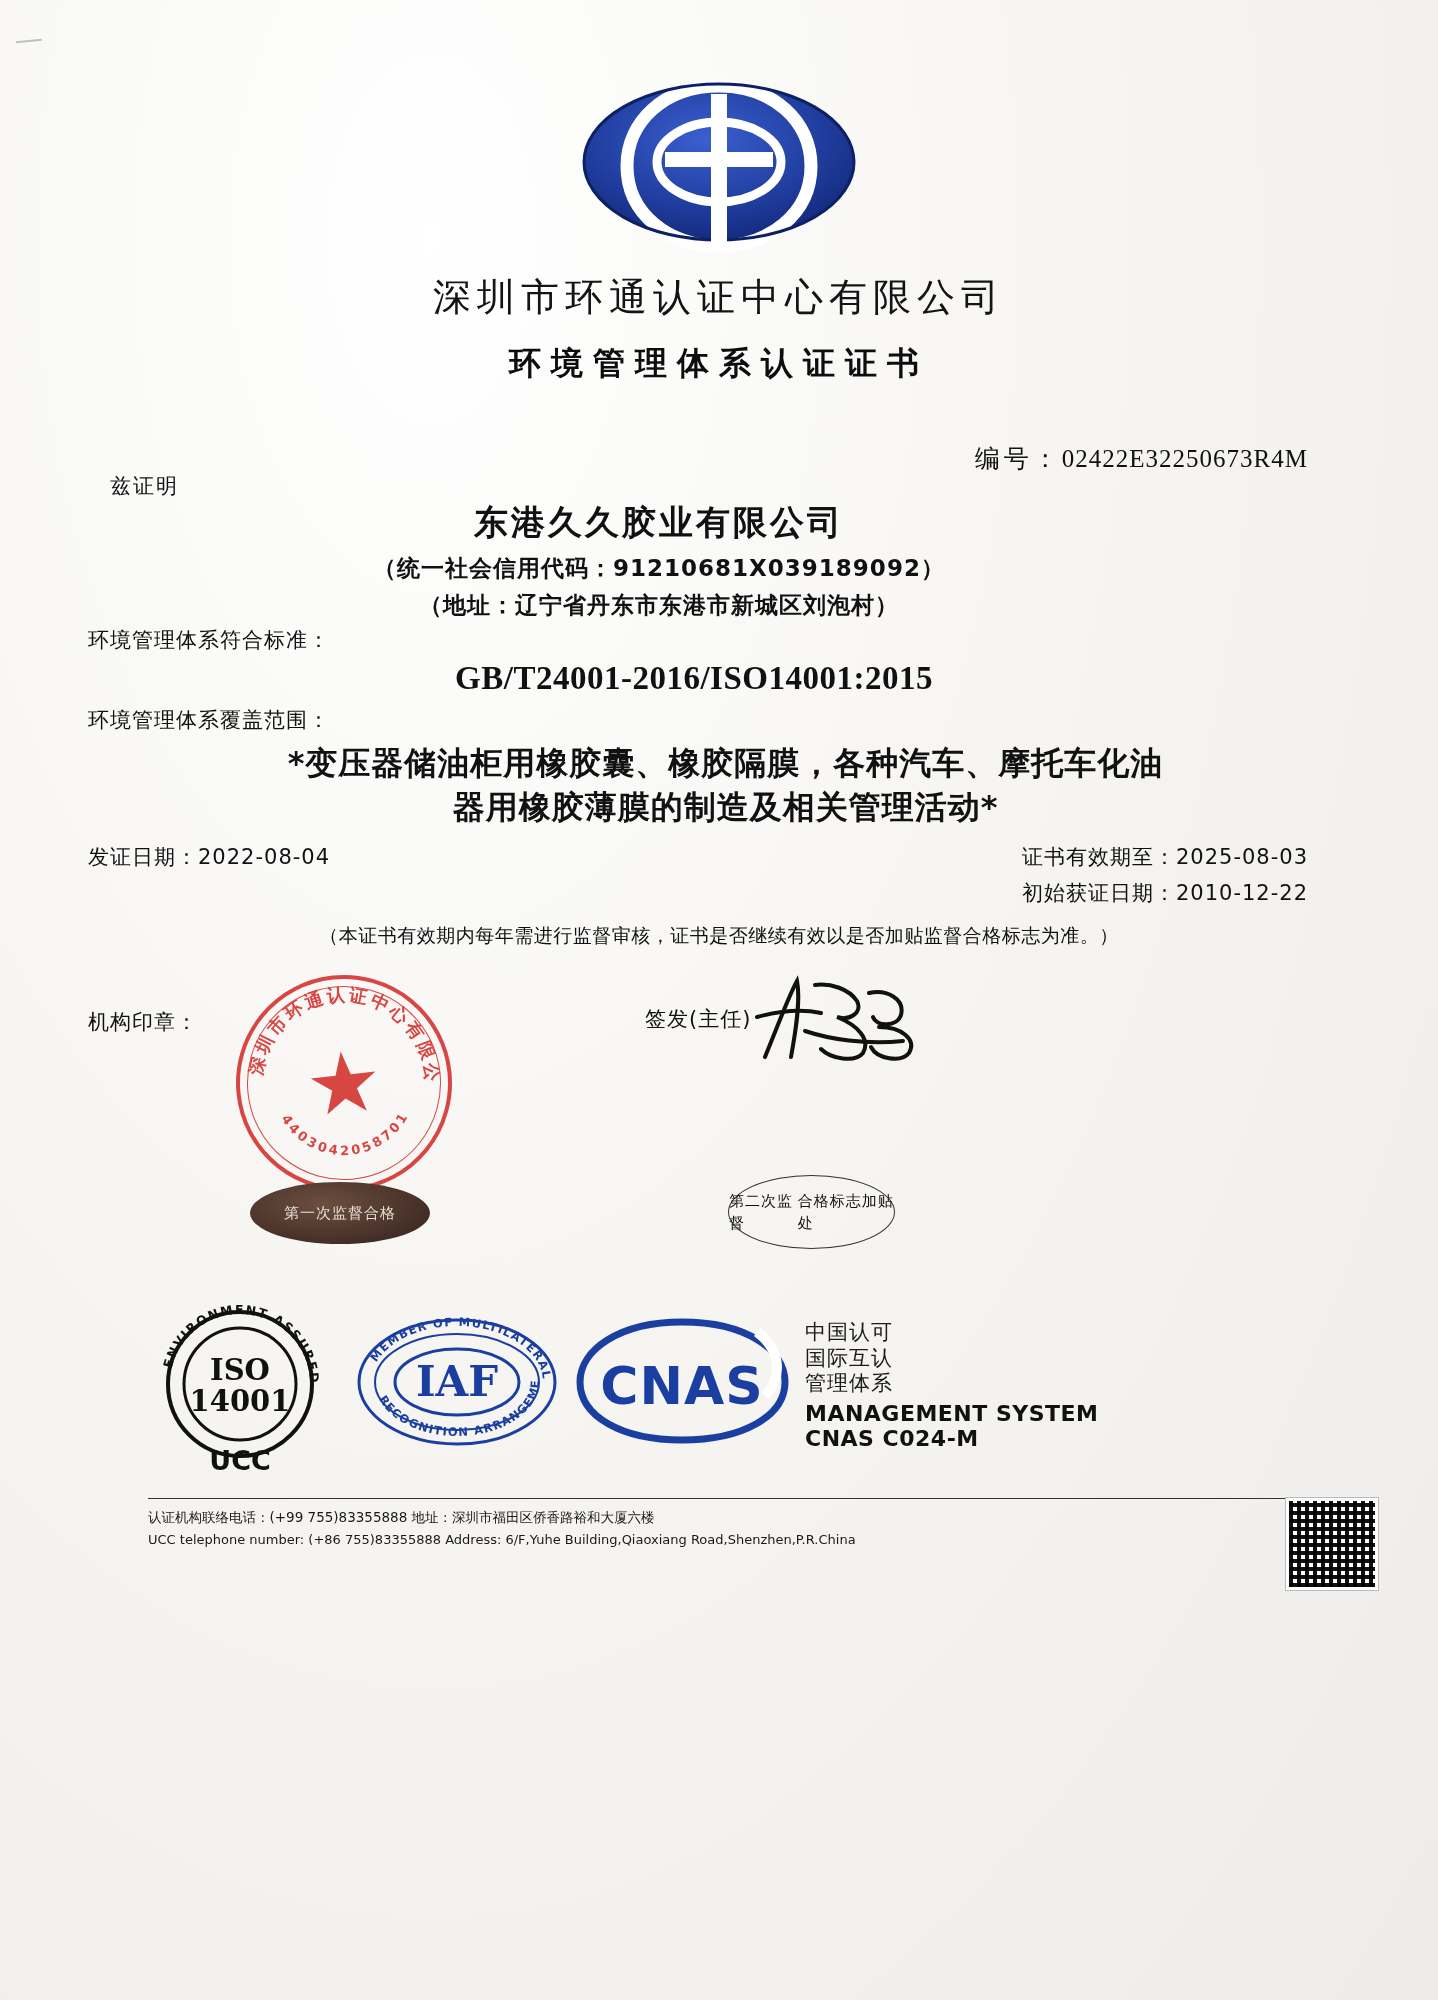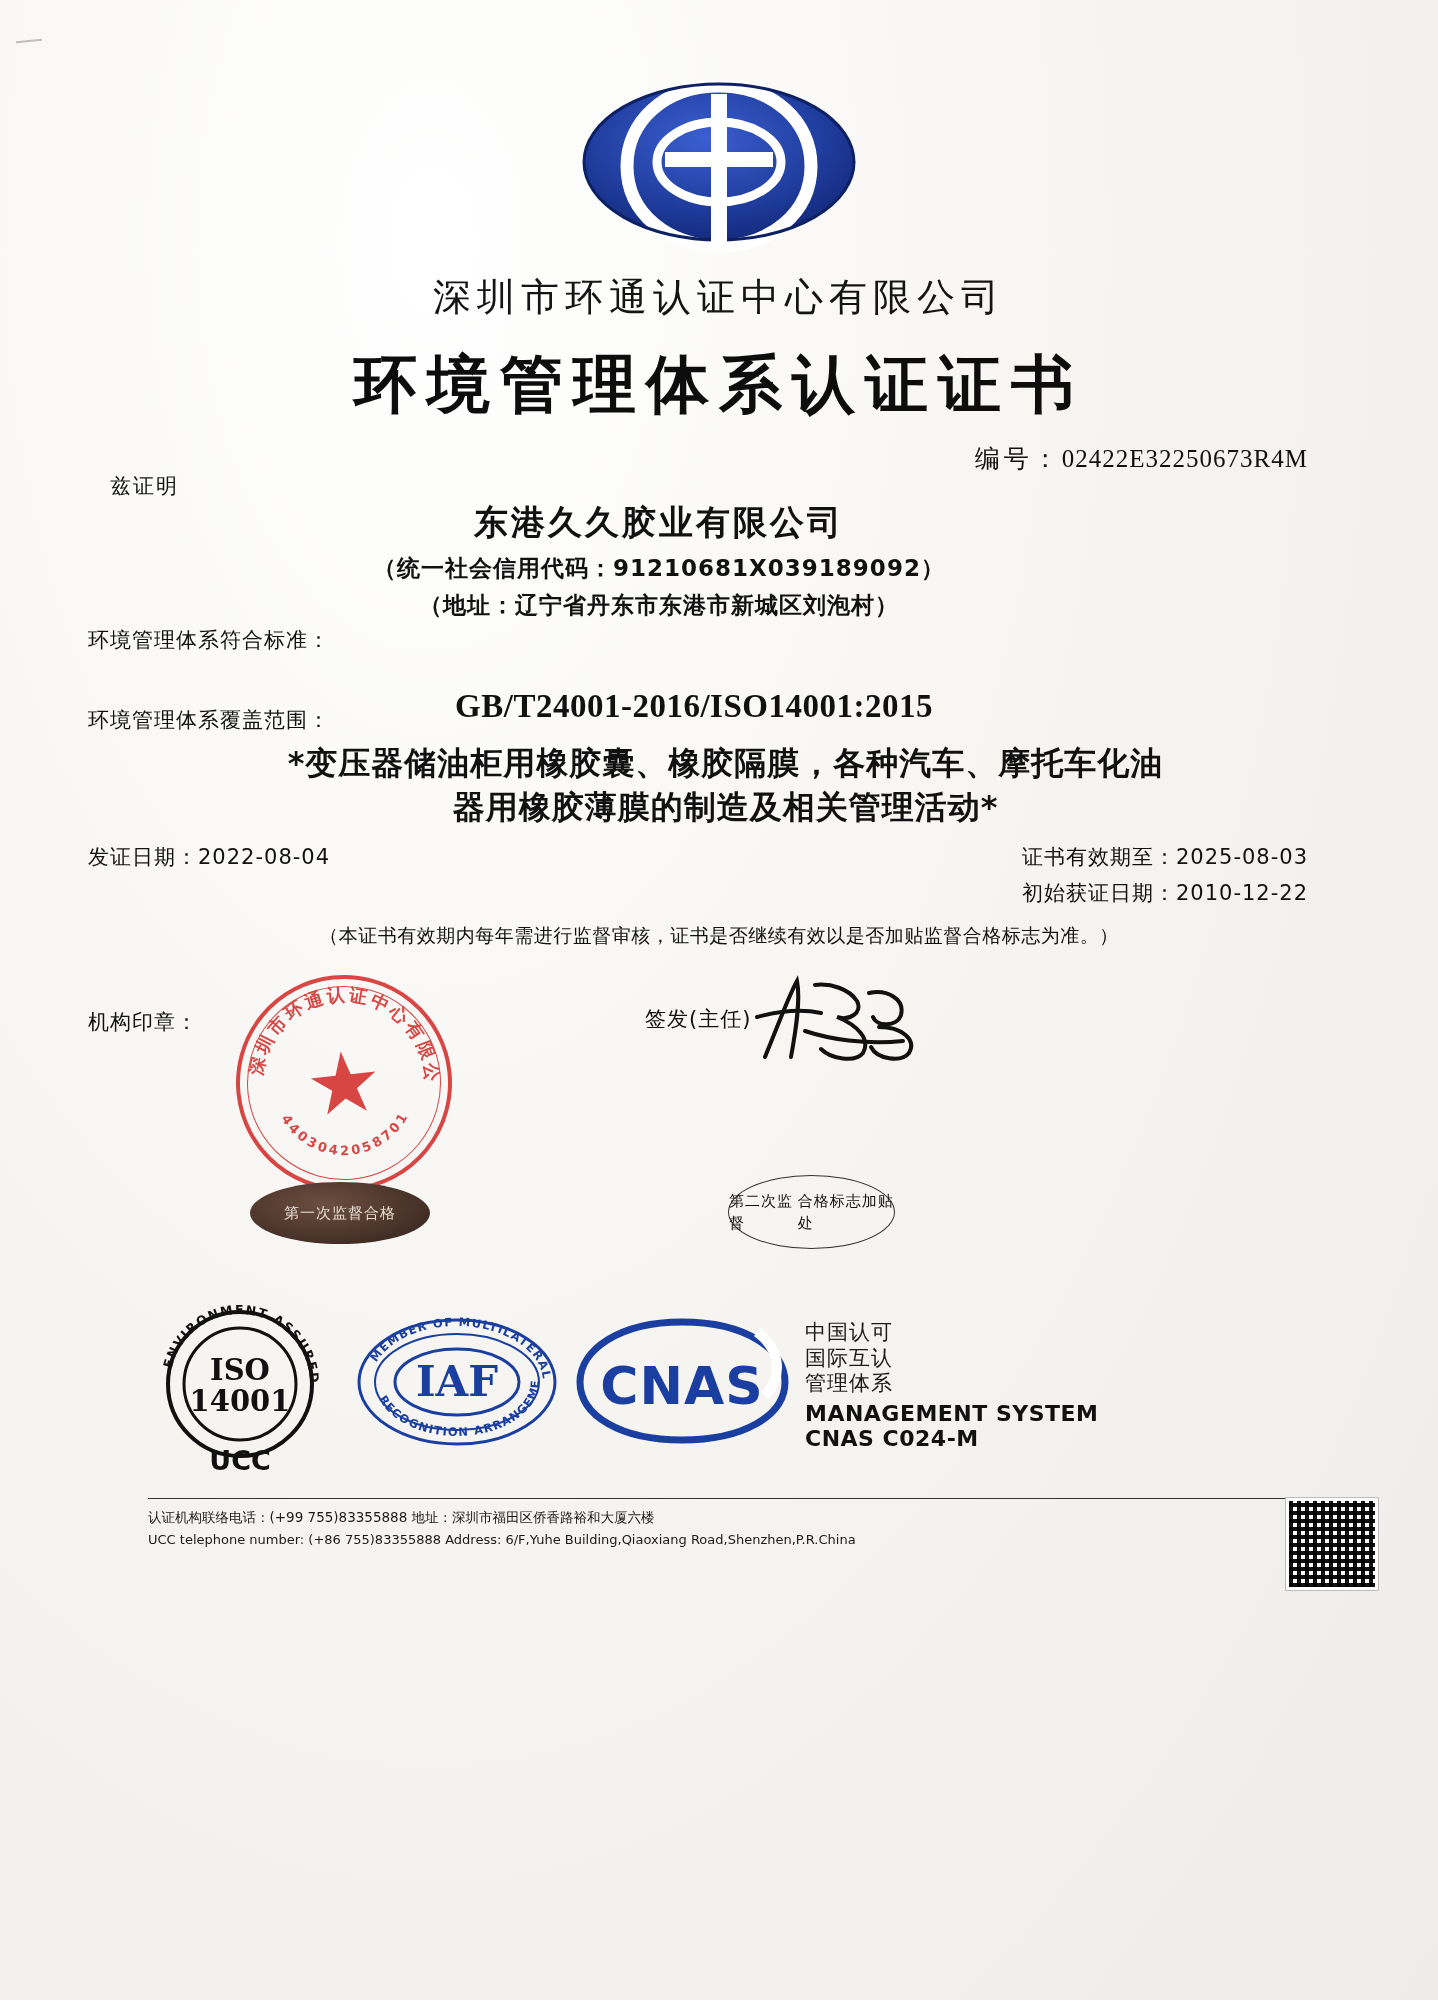--- a/index.html
+++ b/index.html
@@ -29,21 +29,21 @@
     position:absolute;top:272px;left:0;right:0;
     text-align:center;
     font-family:"DejaVu Sans", sans-serif;
     font-size:38px;letter-spacing:6px;font-weight:500;
     color:#141414;
   }
   .cert-title{
     position:absolute;top:342px;left:0;right:0;
     text-align:center;
     font-family:"DejaVu Sans", sans-serif;
-    font-size:63px;letter-spacing:10px;font-weight:700;
+    font-size:32px;letter-spacing:10px;font-weight:700;
     color:#0d0d0d;
   }
   .cert-no{
     position:absolute;top:442px;right:130px;
     font-size:25px;letter-spacing:1px;
     font-family:"Liberation Serif", serif;
   }
   .cert-no .label{letter-spacing:4px;text-align:right;}
   .hereby{
     position:absolute;top:472px;left:110px;
@@ -68,21 +68,21 @@
   .sub2{top:590px;}
   .std-label{
     position:absolute;top:626px;left:88px;
     font-family:"DejaVu Sans", sans-serif;
     font-size:21px;letter-spacing:1px;
   }
   .std-value{
     position:absolute;top:660px;left:0;right:0;
     text-align:center;padding-right:50px;
     font-family:"Liberation Serif", serif;
-    font-size:33px;font-weight:700;letter-spacing:0.5px;margin-top:28px;
+    font-size:33px;font-weight:700;letter-spacing:0.5px;
   }
   .scope-label{
     position:absolute;top:706px;left:88px;
     font-family:"DejaVu Sans", sans-serif;
     font-size:21px;letter-spacing:1px;
   }
   .scope-line{
     position:absolute;left:0;right:0;text-align:center;
     font-family:"DejaVu Sans", sans-serif;
     font-size:32px;font-weight:700;letter-spacing:1px;padding-left:13px;

